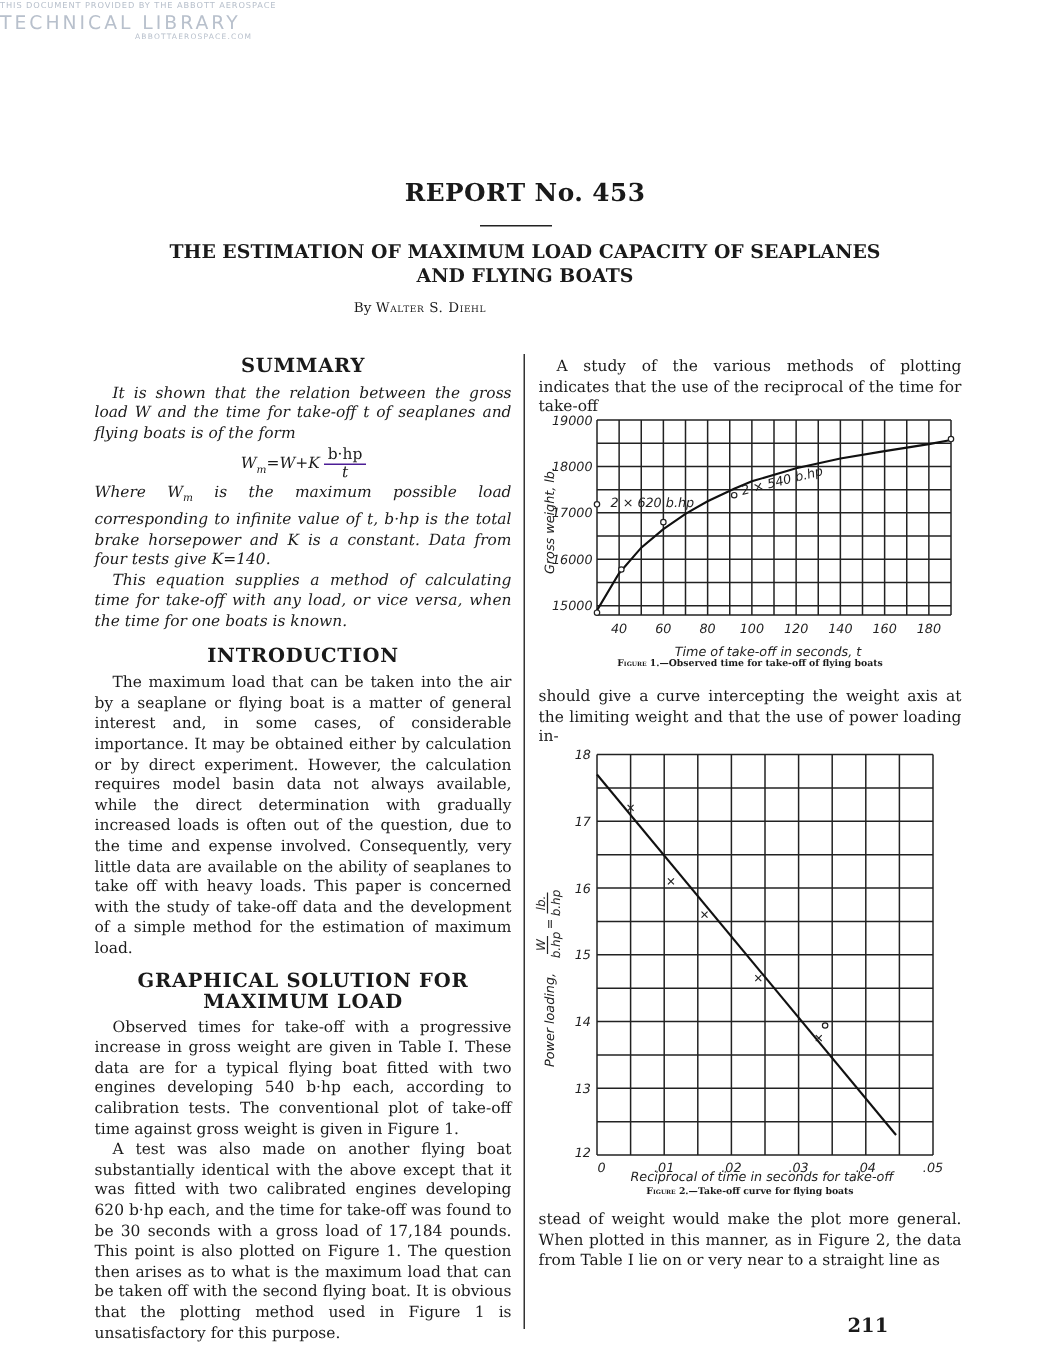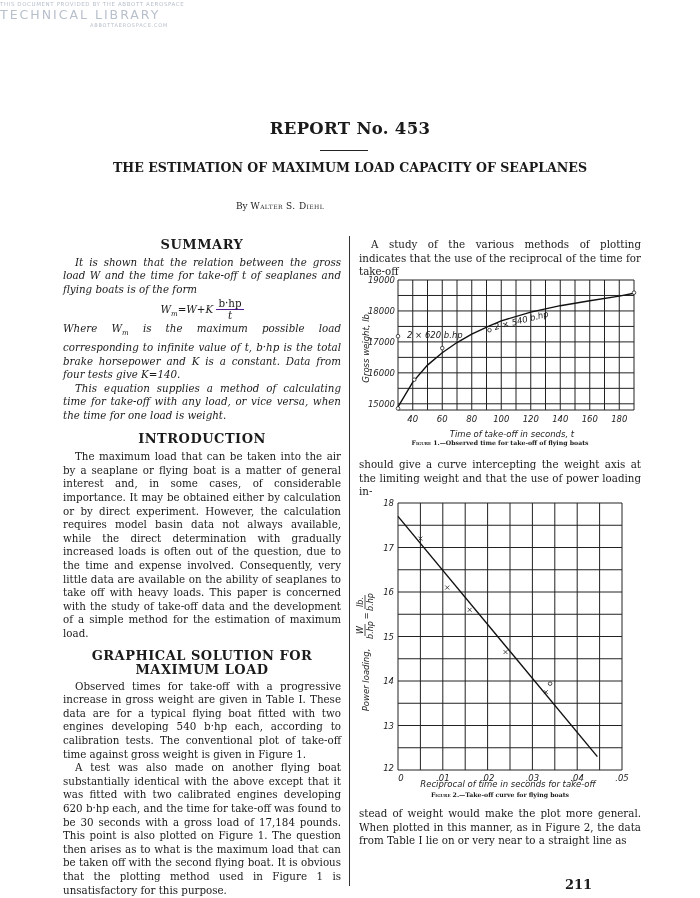--- a/index.html
+++ b/index.html
@@ -38,38 +38,39 @@
 <div class="abs watermark">
   <div class="wm1">THIS DOCUMENT PROVIDED BY THE ABBOTT AEROSPACE</div>
   <div class="wm2">TECHNICAL LIBRARY</div>
   <div class="wm3">ABBOTTAEROSPACE.COM</div>
 </div>
 
 <div class="abs report-no">REPORT No. 453</div>
 <div class="abs title-rule"></div>
 <div class="abs title">
   <div>THE ESTIMATION OF MAXIMUM LOAD CAPACITY OF SEAPLANES</div>
+  <div>AND FLYING BOATS</div>
 </div>
 <div class="abs byline">
   <span>By</span>
   <span class="sc">Walter S. Diehl</span>
 </div>
 
 <div class="abs col-left">
   <div class="heading" style="margin-bottom:4px;">SUMMARY</div>
   <p class="italic">It is shown that the relation between the gross load W and the time for take-off t of seaplanes and flying boats is of the form</p>
   <div class="formula">
     <span>W</span><sub style="font-size:7px">m</sub><span>=W+K</span>
     <span class="frac">
       <span class="num">b·hp</span>
       <span class="den">t</span>
     </span>
   </div>
   <p class="italic" style="text-indent:0"><span>Where W</span><sub style="font-size:7px">m</sub><span> is the maximum possible load corresponding to infinite value of t, b·hp is the total brake horsepower and K is a constant.  Data from four tests give K=140.</span></p>
-  <p class="italic">This equation supplies a method of calculating time for take-off with any load, or vice versa, when the time for one load is weight.</p>
+  <p class="italic">This equation supplies a method of calculating time for take-off with any load, or vice versa, when the time for one boats is known.</p>
 
   <div class="heading" style="margin:9px 0 5px 0;">INTRODUCTION</div>
   <p>The maximum load that can be taken into the air by a seaplane or flying boat is a matter of general interest and, in some cases, of considerable importance.  It may be obtained either by calculation or by direct experiment.  However, the calculation requires model basin data not always available, while the direct determination with gradually increased loads is often out of the question, due to the time and expense involved. Consequently, very little data are available on the ability of seaplanes to take off with heavy loads. This paper is concerned with the study of take-off data and the development of a simple method for the estimation of maximum load.</p>
 
   <div class="heading" style="margin:9px 0 3px 0;">GRAPHICAL SOLUTION FOR MAXIMUM LOAD</div>
   <p>Observed times for take-off with a progressive increase in gross weight are given in Table I.  These data are for a typical flying boat fitted with two engines developing 540 b·hp each, according to calibration tests.  The conventional plot of take-off time against gross weight is given in Figure 1.</p>
   <p>A test was also made on another flying boat substantially identical with the above except that it was fitted with two calibrated engines developing 620 b·hp each, and the time for take-off was found to be 30 seconds with a gross load of 17,184 pounds.  This point is also plotted on Figure 1.  The question then arises as to what is the maximum load that can be taken off with the second flying boat.  It is obvious that the plotting method used in Figure 1 is unsatisfactory for this purpose.</p>
 </div>
 
 <div class="abs col-rule"></div>

